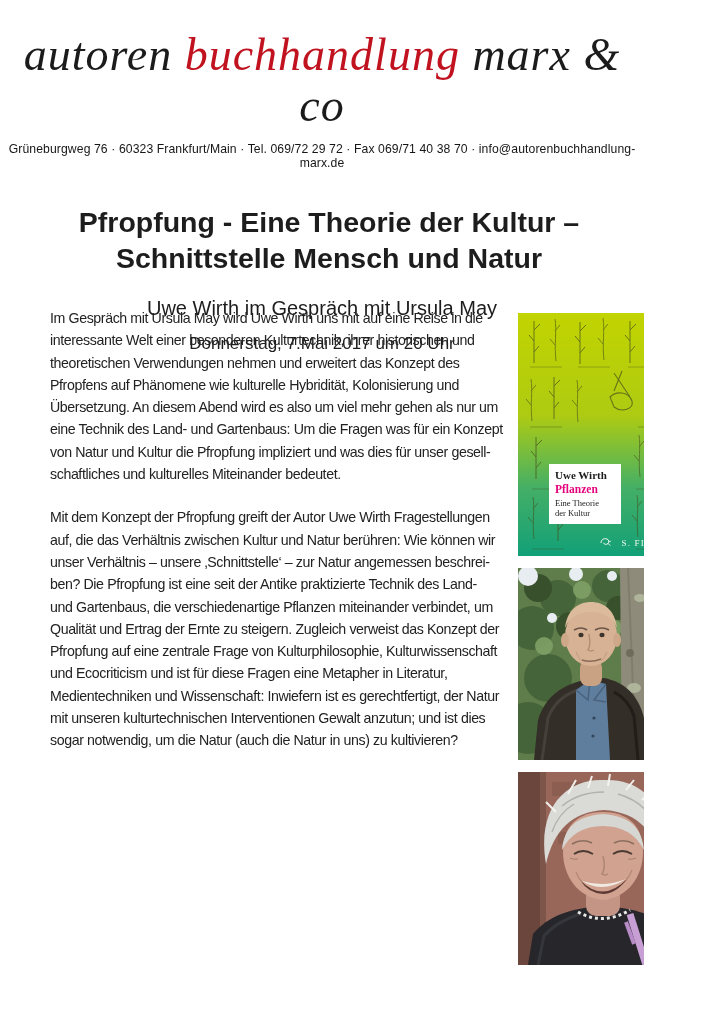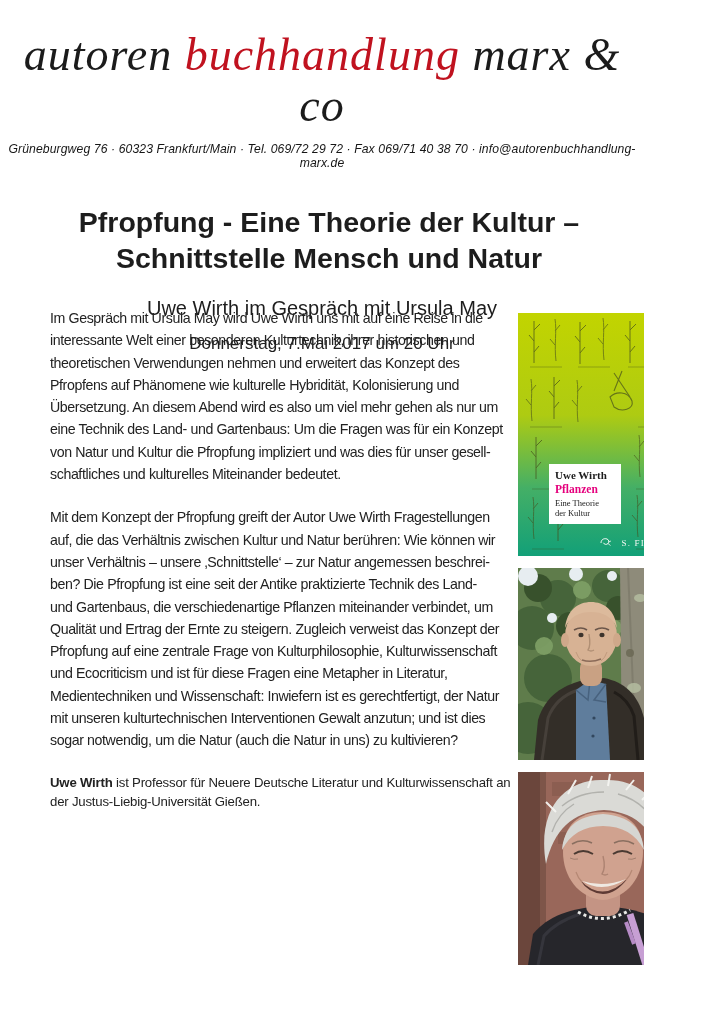--- a/index.html
+++ b/index.html
@@ -10,21 +10,21 @@
   }
   
   .logo {
     margin-top:30px; text-align:center;
     font-family:"Liberation Serif", serif; font-style:italic;
     font-size:46px; letter-spacing:1px; color:#1b1b1b; line-height:1.1;
   }
   .logo .accent { color:#c0121f; }
   .address {
     margin-top:11px; text-align:center;
-    font-size:12.2px; letter-spacing:0.1px; color:#161616;font-style:italic;
+    font-size:12.2px; letter-spacing:0.1px; color:#161616;
   }
   
   .event-title {
     margin:34px auto 0; text-align:center; white-space:pre-line;
     font-size:28.5px; font-weight:bold; line-height:36px; color:#1d1d1d;padding-left:14px;
   }
   .event-speakers { margin-top:21px; text-align:center; font-size:20px; color:#1d1d1d; }
   .event-date     { margin-top:14px; text-align:center; font-size:17px; color:#1d1d1d; }
   
   .text-col {
@@ -95,21 +95,20 @@
 auf, die das Verhältnis zwischen Kultur und Natur berühren: Wie können wir
 unser Verhältnis – unsere ‚Schnittstelle‘ – zur Natur angemessen beschrei-
 ben? Die Pfropfung ist eine seit der Antike praktizierte Technik des Land-
 und Gartenbaus, die verschiedenartige Pflanzen miteinander verbindet, um
 Qualität und Ertrag der Ernte zu steigern. Zugleich verweist das Konzept der
 Pfropfung auf eine zentrale Frage von Kulturphilosophie, Kulturwissenschaft
 und Ecocriticism und ist für diese Fragen eine Metapher in Literatur,
 Medientechniken und Wissenschaft: Inwiefern ist es gerechtfertigt, der Natur
 mit unseren kulturtechnischen Interventionen Gewalt anzutun; und ist dies
 sogar notwendig, um die Natur (auch die Natur in uns) zu kultivieren?</p>
-    <p class="bio"><b>Uwe Wirth</b><span> ist Professor für Neuere Deutsche Literatur und Kulturwissenschaft an der Justus-Liebig-Universität Gießen.</span></p>
   </main>
 
   <aside class="media-col">
 
     <div class="book-cover">
       <svg class="cover-art" width="170" height="243" viewBox="0 0 170 243">
         <defs>
           <linearGradient id="coverGrad" x1="0" y1="0" x2="0" y2="1">
             <stop offset="0" stop-color="#c2d400"></stop>
             <stop offset="0.42" stop-color="#aecb12"></stop>

